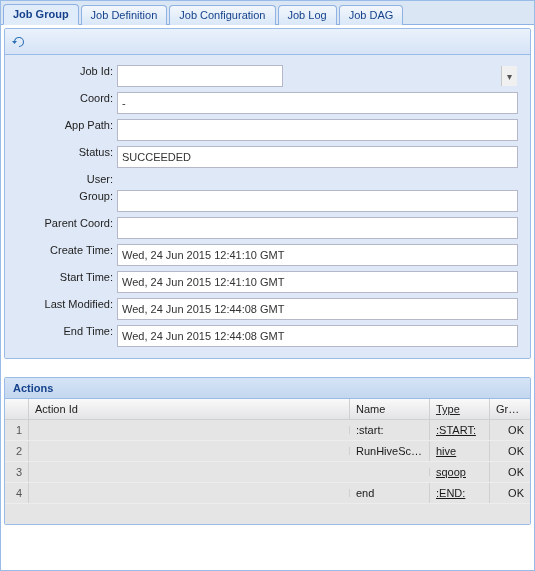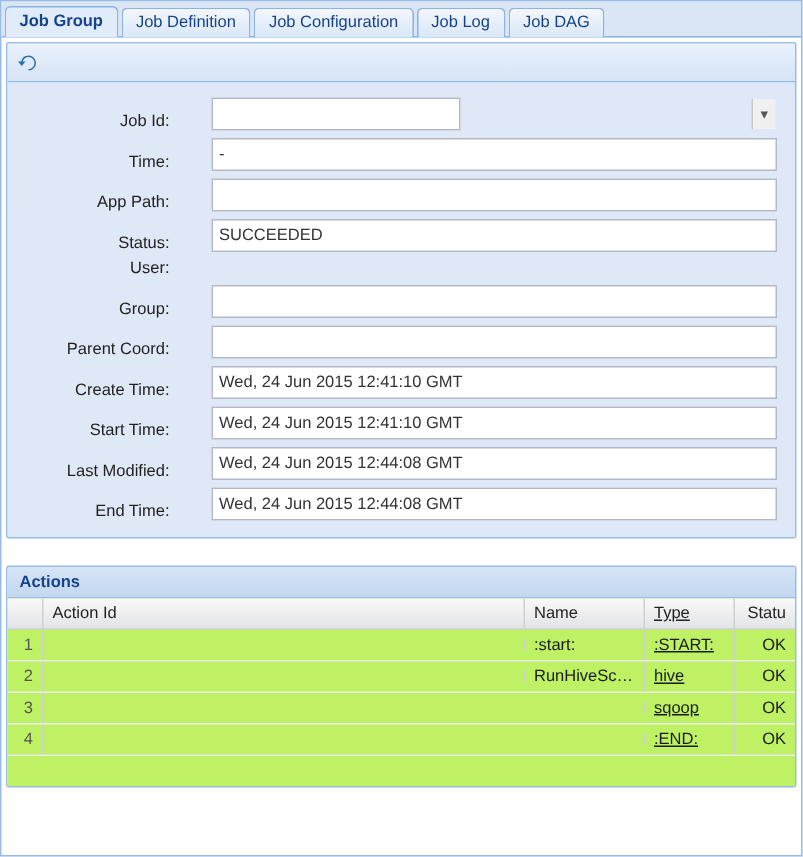--- a/index.html
+++ b/index.html
@@ -60,23 +60,22 @@
     background: linear-gradient(#eaf1fb, #d6e4f6);
   }
   .panel-body {
     background: #dfe8f6;
     padding: 10px 12px 6px 12px;
   }
   .refresh-icon svg { display: block; }
   
   .form-row {
     display: flex;
-    align-items: flex-end;
+    align-items: flex-start;
     margin-bottom: 5px;
-    gap: 24px;
   }
   .form-label {
     width: 100px;
     text-align: right;
     padding-right: 4px;
     color: #222;
   }
   .form-input {
     flex: 1 1 auto;
     height: 22px;
@@ -108,21 +107,21 @@
   }
   .actions-header {
     background: linear-gradient(#d6e4f6, #c3d7ef);
     color: #15428b;
     font-weight: bold;
     font-size: 11px;
     padding: 4px 8px;
     border-bottom: 1px solid #99bbe8;
   }
   .grid {
-    background: #bef264;
+    background: #e5e5e5;
   }
   .grid-head {
     display: flex;
     background: linear-gradient(#f9f9f9, #e3e4e6);
     border-bottom: 1px solid #d0d0d0;
     font-weight: normal;
     color: #222;
   }
   .gh, .gc {
     padding: 4px 6px;
@@ -169,21 +168,21 @@
 
       <div class="form-row">
         <div class="form-label">Job Id:</div>
         <div class="trigger-wrap">
           <input class="form-input trigger" value="" style="">
           <span class="trigger-btn">▾</span>
         </div>
       </div>
 
       <div class="form-row">
-        <div class="form-label">Time:</div>
+        <div class="form-label">Coord:</div>
         <input class="form-input" value="-" style="">
       </div>
 
       <div class="form-row">
         <div class="form-label">App Path:</div>
         <input class="form-input" value="" style="">
       </div>
 
 
       <div class="form-row">
@@ -229,21 +228,21 @@
   </div>
 
   <div class="actions-panel">
     <div class="actions-header">Actions</div>
     <div class="grid">
       <div class="grid-head">
         <div class="gh col-num"></div>
         <div class="gh col-actionid">Action Id</div>
         <div class="gh col-name">Name</div>
         <div class="gh col-type">Type</div>
-        <div class="gh col-status">Statu</div>
+        <div class="gh col-status">Group</div>
       </div>
 
       <div class="grid-row">
         <div class="gc col-num">1</div>
         <div class="gc col-actionid"></div>
         <div class="gc col-name">:start:</div>
         <div class="gc col-type">:START:</div>
         <div class="gc col-status">OK</div>
       </div>
       <div class="grid-row">
@@ -255,20 +254,21 @@
       </div>
       <div class="grid-row">
         <div class="gc col-num">3</div>
         <div class="gc col-actionid"></div>
         <div class="gc col-type">sqoop</div>
         <div class="gc col-status">OK</div>
       </div>
       <div class="grid-row">
         <div class="gc col-num">4</div>
         <div class="gc col-actionid"></div>
+        <div class="gc col-name">end</div>
         <div class="gc col-type">:END:</div>
         <div class="gc col-status">OK</div>
       </div>
       <div class="grid-blank"></div>
     </div>
   </div>
 
 </div>
 
 </body></html>

